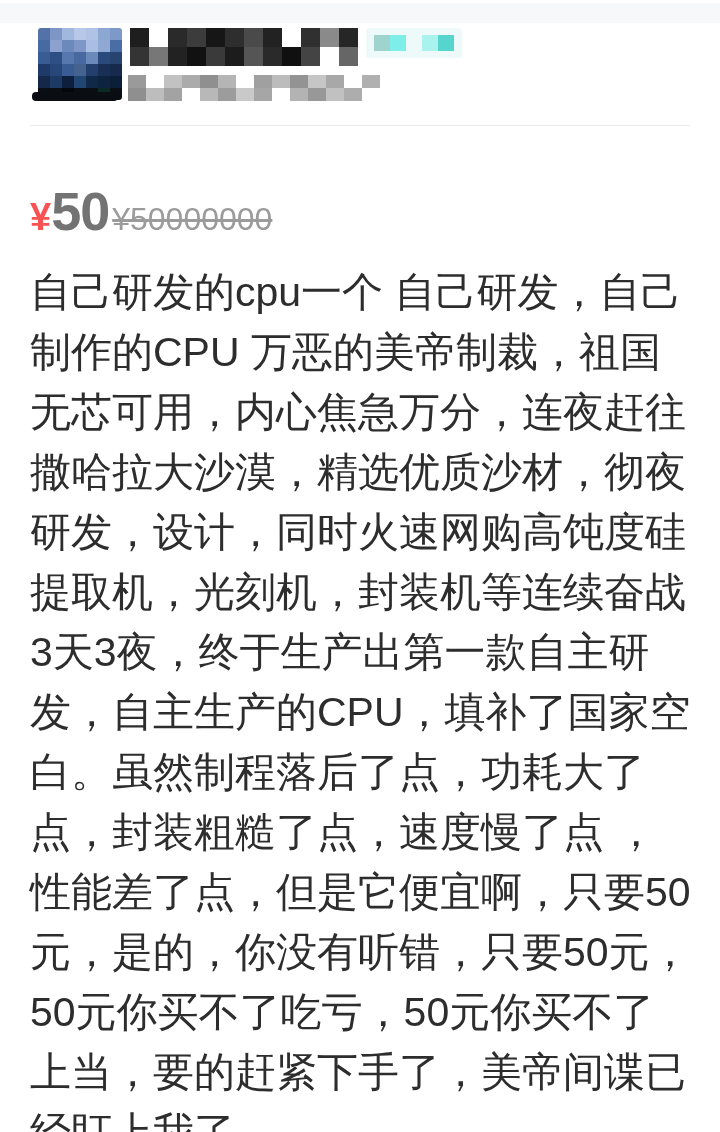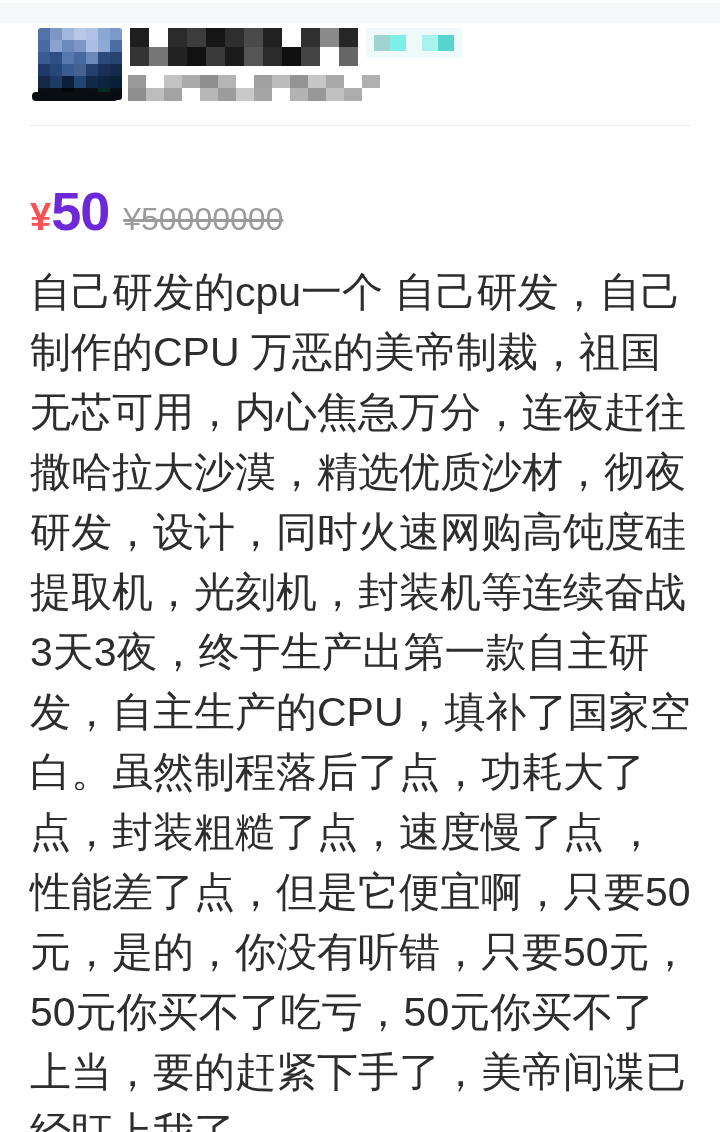--- a/index.html
+++ b/index.html
@@ -52,21 +52,21 @@
     left: 30px; top: 180px;
     display: flex;
     align-items: baseline;
   }
   .yen  { font-size: 38px; font-weight: 700; }
   .price { font-size: 54px; font-weight: 700; letter-spacing: -1px; }
   .old-price {
     font-size: 32px;
     font-weight: 400;
     text-decoration: line-through;
-    margin-left: 14px;
+    margin-left: 3px;
   }
   .description {
     position: absolute;
     left: 30px; top: 262px;
     width: 664px;
     font-size: 41px;
     line-height: 60px;
     color: #2d2d2d;
     word-break: break-all;
     overflow-wrap: break-word;
@@ -191,19 +191,19 @@
         <i style="background: rgb(193, 193, 193);"></i>
         <i style="background: rgb(173, 173, 173);"></i>
         <i></i>
       </div>
   </div>
 
   <div class="divider"></div>
 
   <div class="price-row">
     <span class="yen" style="color: rgb(250, 82, 82);">¥</span>
-    <span class="price" style="color: #6d28d9;">50</span>
+    <span class="price" style="color: #737373;">50</span>
     <span class="old-price" style="color: rgb(155, 155, 155);">¥50000000</span>
   </div>
 
   <div class="description" style="color: rgb(45, 45, 45);">自己研发的cpu一个 自己研发，自己制作的CPU 万恶的美帝制裁，祖国无芯可用，内心焦急万分，连夜赶往撒哈拉大沙漠，精选优质沙材，彻夜研发，设计，同时火速网购高饨度硅提取机，光刻机，封装机等连续奋战3天3夜，终于生产出第一款自主研发，自主生产的CPU，填补了国家空白。虽然制程落后了点，功耗大了点，封装粗糙了点，速度慢了点 ，性能差了点，但是它便宜啊，只要50元，是的，你没有听错，只要50元，50元你买不了吃亏，50元你买不了上当，要的赶紧下手了，美帝间谍已经盯上我了。</div>
 
 </div>
 
 </body></html>

